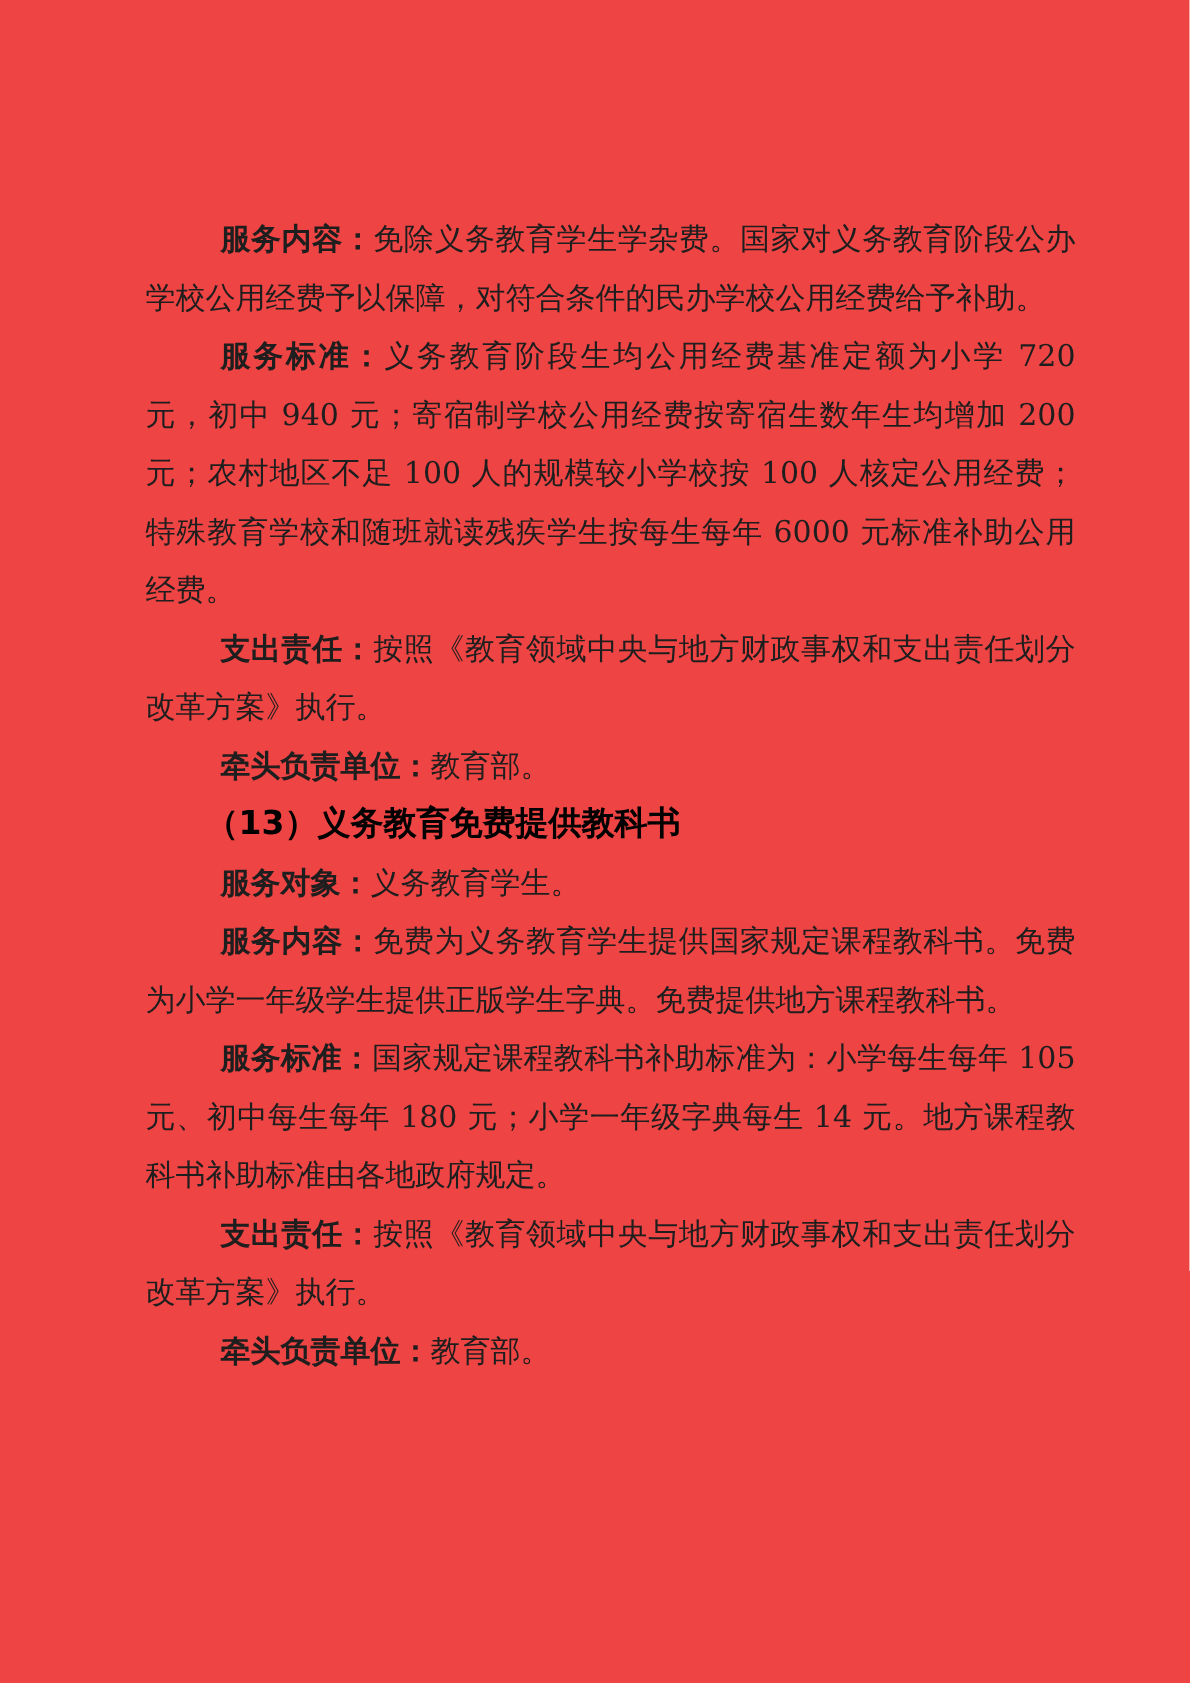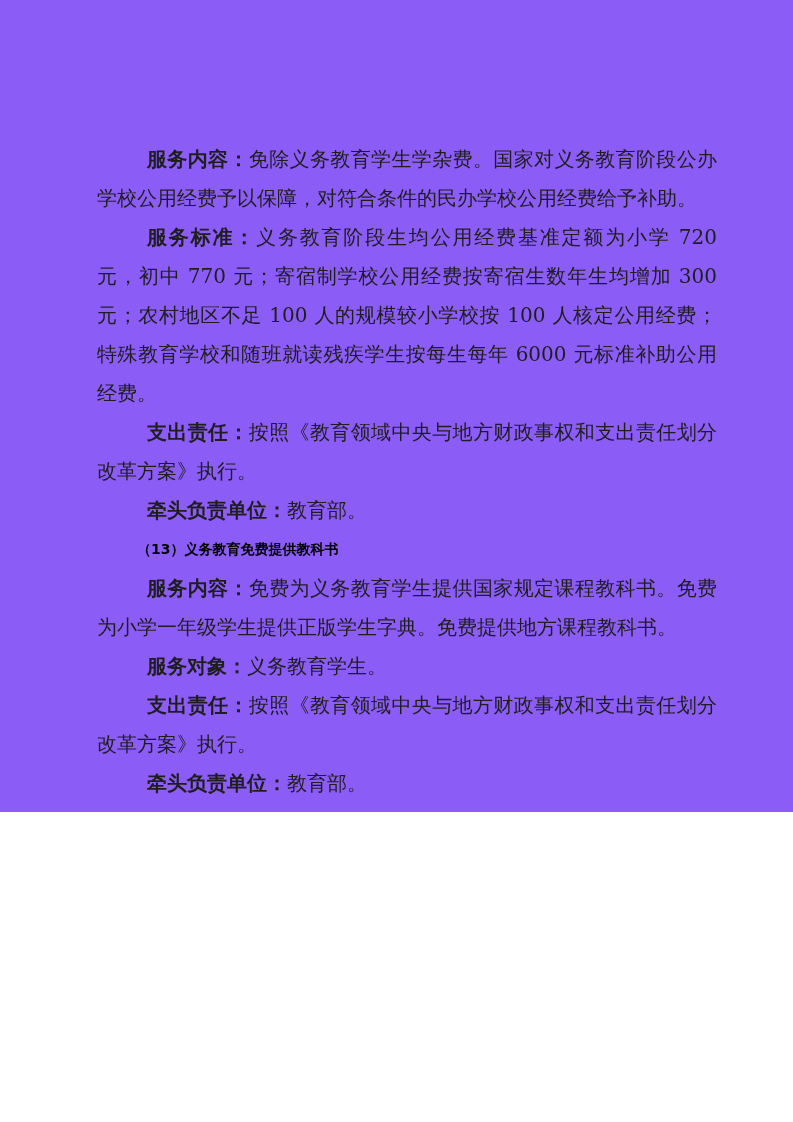--- a/index.html
+++ b/index.html
@@ -3,22 +3,22 @@
 <meta charset="utf-8">
 <style>
   html, body {
     margin: 0;
     padding: 0;
     background: #ffffff;
   }
   .page {
     position: relative;
     width: 793px;
-    height: 812px;
-    background: #8b5cf6;
+    height: 1122px;
+    background: #ef4444;
     overflow: hidden;
   }
   .content {
     position: absolute;
     left: 97px;
     top: 140px;
     width: 620px;
     color: #1e1e1e;
     font-family: "DejaVu Serif", "Liberation Serif", serif;
     font-size: 20px;
@@ -32,47 +32,48 @@
     text-align-last: left;
   }
   p.para .label {
     font-weight: bold;
   }
   h2.heading {
     margin: 0;
     padding: 0;
     font-family: "DejaVu Sans", "Liberation Sans", sans-serif;
     font-weight: 700;
-    font-size: 14px;
+    font-size: 22px;
     line-height: 39px;
     color: #000000;
     text-indent: 40px;
     text-align: left;
   }
 </style>
 </head>
 <body>
 
 <div class="page">
   <div class="content">
 
     <p class="para"><span class="label">服务内容：</span><span>免除义务教育学生学杂费。国家对义务教育阶段公办学校公用经费予以保障，对符合条件的民办学校公用经费给予补助。</span></p>
 
-    <p class="para"><span class="label">服务标准：</span><span>义务教育阶段生均公用经费基准定额为小学 720 元，初中 770 元；寄宿制学校公用经费按寄宿生数年生均增加 300 元；农村地区不足 100 人的规模较小学校按 100 人核定公用经费；特殊教育学校和随班就读残疾学生按每生每年 6000 元标准补助公用经费。</span></p>
+    <p class="para"><span class="label">服务标准：</span><span>义务教育阶段生均公用经费基准定额为小学 720 元，初中 940 元；寄宿制学校公用经费按寄宿生数年生均增加 200 元；农村地区不足 100 人的规模较小学校按 100 人核定公用经费；特殊教育学校和随班就读残疾学生按每生每年 6000 元标准补助公用经费。</span></p>
 
     <p class="para"><span class="label">支出责任：</span><span>按照《教育领域中央与地方财政事权和支出责任划分改革方案》执行。</span></p>
 
     <p class="para"><span class="label">牵头负责单位：</span><span>教育部。</span></p>
 
     <h2 class="heading">（13）义务教育免费提供教科书</h2>
 
+    <p class="para"><span class="label">服务对象：</span><span>义务教育学生。</span></p>
+
     <p class="para"><span class="label">服务内容：</span><span>免费为义务教育学生提供国家规定课程教科书。免费为小学一年级学生提供正版学生字典。免费提供地方课程教科书。</span></p>
 
-    <p class="para"><span class="label">服务对象：</span><span>义务教育学生。</span></p>
-
+    <p class="para"><span class="label">服务标准：</span><span>国家规定课程教科书补助标准为：小学每生每年 105 元、初中每生每年 180 元；小学一年级字典每生 14 元。地方课程教科书补助标准由各地政府规定。</span></p>
 
     <p class="para"><span class="label">支出责任：</span><span>按照《教育领域中央与地方财政事权和支出责任划分改革方案》执行。</span></p>
 
     <p class="para"><span class="label">牵头负责单位：</span><span>教育部。</span></p>
 
 
 
   </div>
 </div>
 

